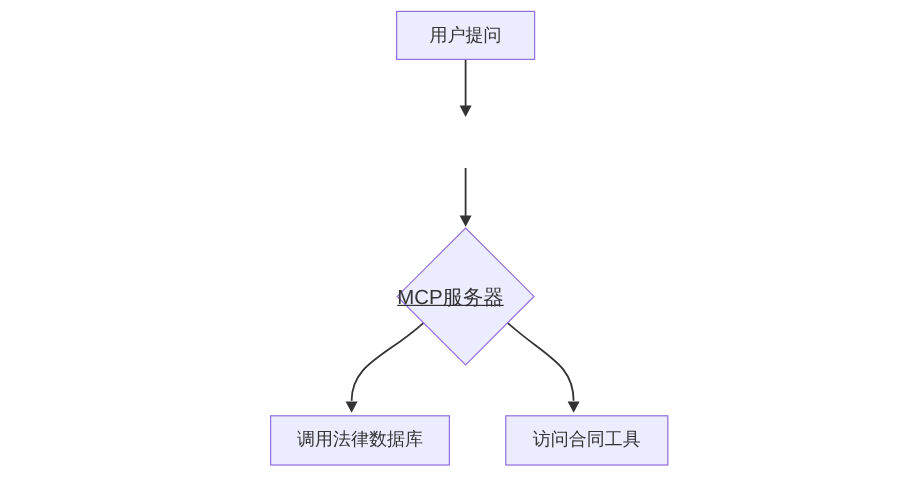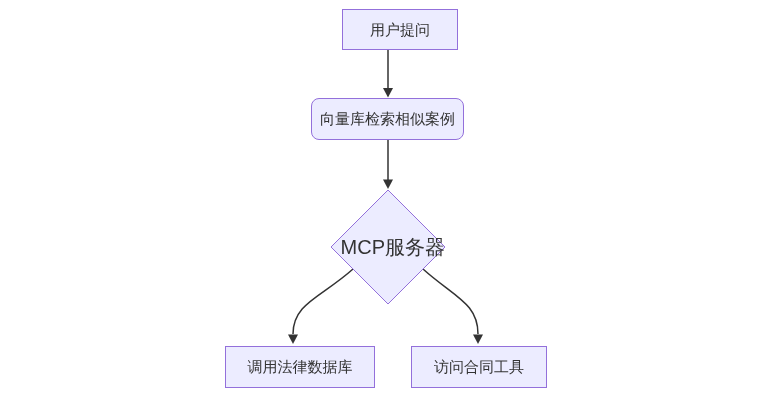--- a/index.html
+++ b/index.html
@@ -53,32 +53,33 @@
     text-align:center;
     line-height:1.2;
     white-space:nowrap;
   }
   .node.rounded{border-radius:8px;}
   .diamond-label{
     position:absolute;
     background:transparent;
     border:none;
     color:var(--text-color);
-    font-size:20px;
+    font-size:17px;
     display:flex;
     align-items:center;
-    justify-content:flex-end;
+    justify-content:flex-start;
     text-align:center;
     white-space:nowrap;
+    text-decoration:underline;
   }
   
-  #node-user     {left:330px; top:9px;   width:116px; height:41px;margin-left:12px;}
+  #node-user     {left:330px; top:9px;   width:116px; height:41px;}
   #node-vector   {left:311px; top:98px;  width:153px; height:42px;}
   #node-legaldb  {left:225px; top:346px; width:150px; height:42px;}
-  #node-contract {left:411px; top:346px; width:136px; height:42px;}
+  #node-contract {left:421px; top:346px; width:136px; height:42px;}
   #node-mcp-label{left:331px; top:227px; width:114px; height:40px;}
 </style>
 </head>
 <body>
 
 <div class="canvas">
 
   <svg class="edges-layer" viewBox="0 0 768 402" xmlns="http://www.w3.org/2000/svg">
 
     <path class="edge" d="M388,50 L388,90"></path>
@@ -93,23 +94,20 @@
     <path class="edge" d="M423,269 C454,297 478,303 478,334"></path>
     <polygon class="arrowhead" points="473,334.5 483,334.5 478,344"></polygon>
 
     <polygon class="diamond-shape" points="388,190 445,247 388,304 331,247"></polygon>
   </svg>
 
   <div class="node" id="node-user">
     <span>用户提问</span>
   </div>
 
-  <div class="node rounded" id="node-vector">
-    <span>向量库检索相似案例</span>
-  </div>
 
   <div class="diamond-label" id="node-mcp-label">
     <span>MCP服务器</span>
   </div>
 
   <div class="node" id="node-legaldb">
     <span>调用法律数据库</span>
   </div>
 
   <div class="node" id="node-contract">

